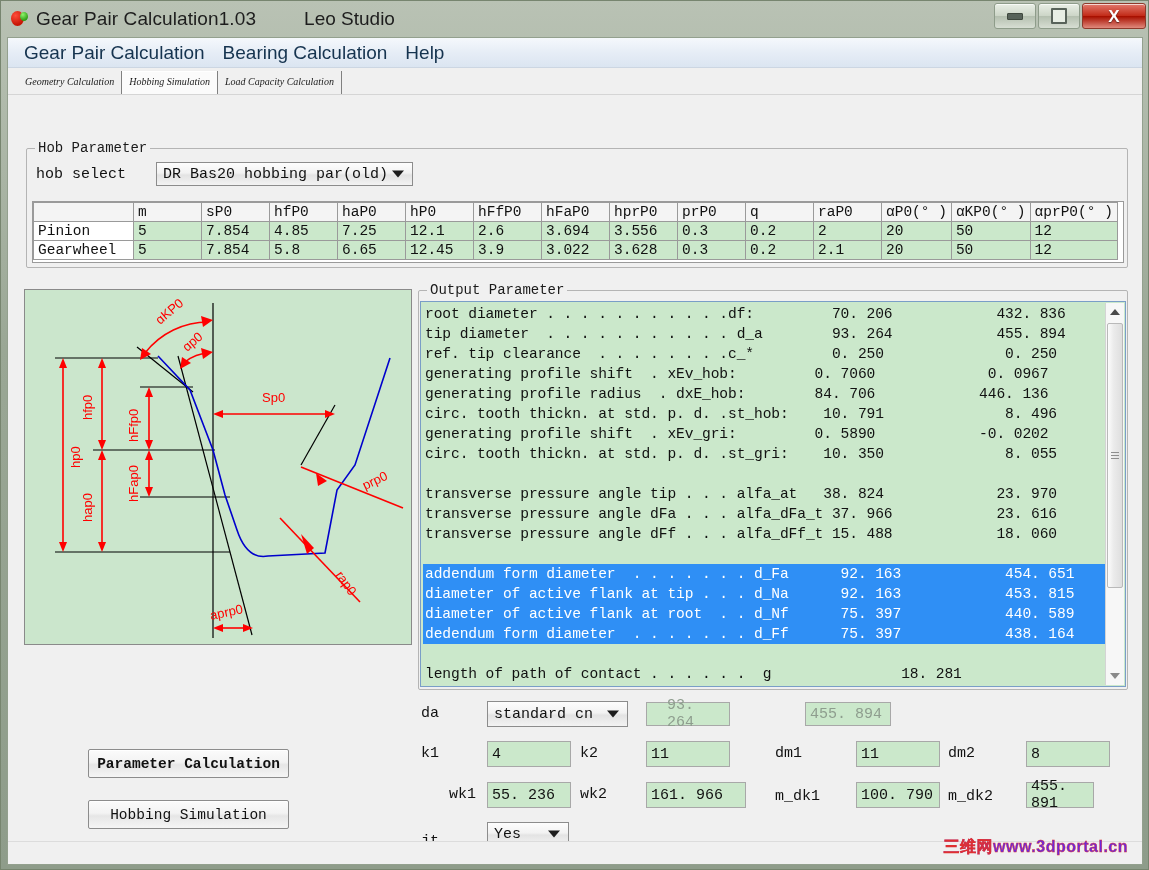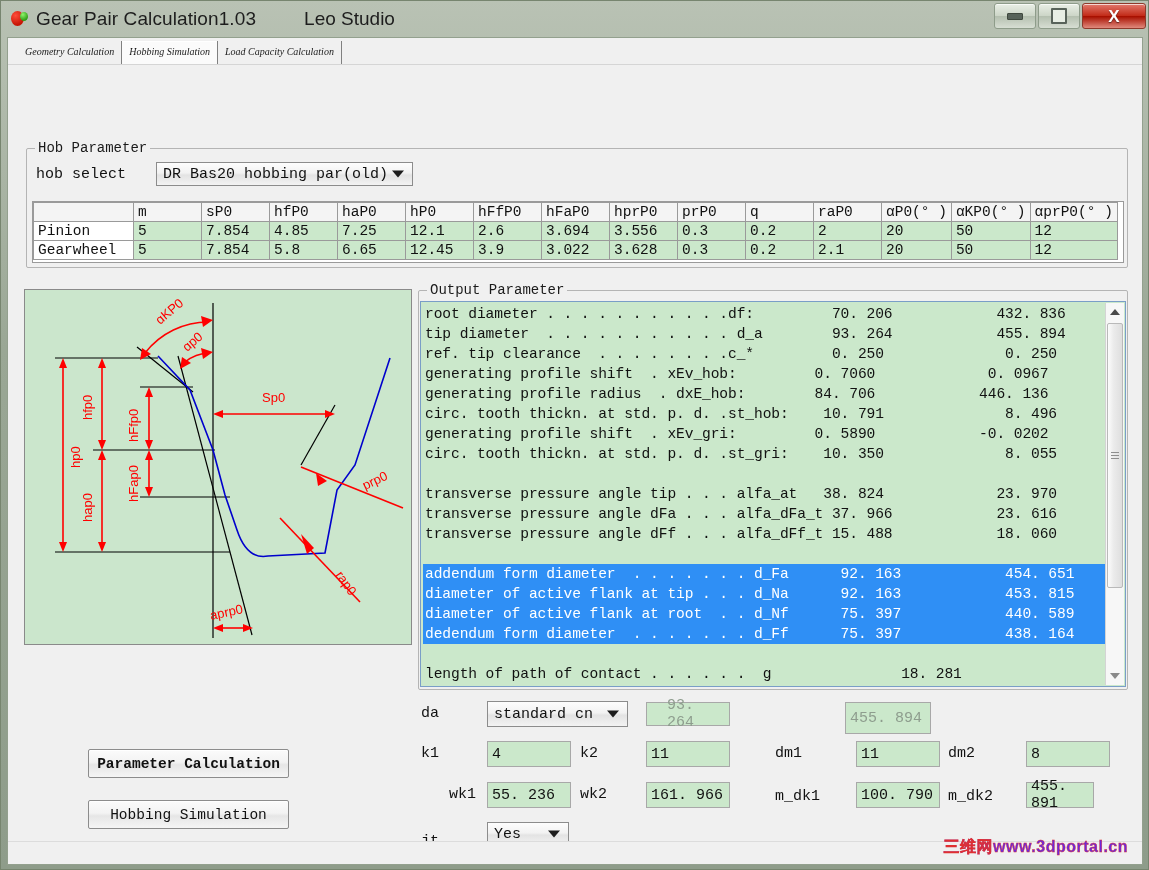--- a/index.html
+++ b/index.html
@@ -326,20 +326,25 @@
           <span class="glyph-max"></span>
         </div>
       <div class="wbtn close">
           <span class="glyph-x">X</span>
         </div>
     </div>
   </div>
 
   <div class="client">
 
+    <div class="menubar">
+      <div class="menu-item">Gear Pair Calculation</div>
+      <div class="menu-item">Bearing Calculation</div>
+      <div class="menu-item">Help</div>
+    </div>
 
     <div class="tabstrip">
       <div class="tab">Geometry Calculation</div>
       <div class="tab active">Hobbing Simulation</div>
       <div class="tab">Load Capacity Calculation</div>
     </div>
 
     <div class="groupbox" id="hob-group">
       <div class="gb-title">Hob Parameter</div>
     </div>
@@ -513,35 +518,35 @@
           </div>
       </div>
     </div>
 
     <div class="flabel" style="left:413px;top:667px;">da</div>
     <div class="combo" style="left:479px;top:663px;width:141px;height:26px;font-size:15px;position:absolute;">
       <span class="cv">standard cn</span>
       <span class="arrow"></span>
     </div>
     <div class="fld ro" style="left:638px;top:664px;width:84px;height:24px;padding-left:20px;">93. 264</div>
-    <div class="fld ro" style="left:837px;top:664px;width:86px;height:32px;">455. 894</div>
+    <div class="fld ro" style="left:797px;top:664px;width:86px;height:24px;">455. 894</div>
 
     <div class="flabel" style="left:413px;top:707px;">k1</div>
     <div class="fld" style="left:479px;top:703px;width:84px;height:26px;">4</div>
     <div class="flabel" style="left:572px;top:707px;">k2</div>
     <div class="fld" style="left:638px;top:703px;width:84px;height:26px;">11</div>
     <div class="flabel" style="left:767px;top:707px;">dm1</div>
     <div class="fld" style="left:848px;top:703px;width:84px;height:26px;">11</div>
     <div class="flabel" style="left:940px;top:707px;">dm2</div>
     <div class="fld" style="left:1018px;top:703px;width:84px;height:26px;">8</div>
 
     <div class="flabel" style="left:413px;top:748px;margin-left:28px;">wk1</div>
     <div class="fld" style="left:479px;top:744px;width:84px;height:26px;">55. 236</div>
     <div class="flabel" style="left:572px;top:748px;">wk2</div>
-    <div class="fld" style="left:638px;top:744px;width:84px;height:26px;">161. 966</div>
+    <div class="fld" style="left:638px;top:744px;width:100px;height:26px;">161. 966</div>
     <div class="flabel" style="left:767px;top:750px;">m_dk1</div>
     <div class="fld" style="left:848px;top:744px;width:84px;height:26px;">100. 790</div>
     <div class="flabel" style="left:940px;top:750px;">m_dk2</div>
     <div class="fld" style="left:1018px;top:744px;width:68px;height:26px;">455. 891</div>
 
     <div class="flabel" style="left:413px;top:788px;margin-top:7px;">jt</div>
     <div class="combo" style="left:479px;top:784px;width:82px;height:24px;font-size:15px;position:absolute;">
       <span class="cv">Yes</span>
       <span class="arrow"></span>
     </div>

